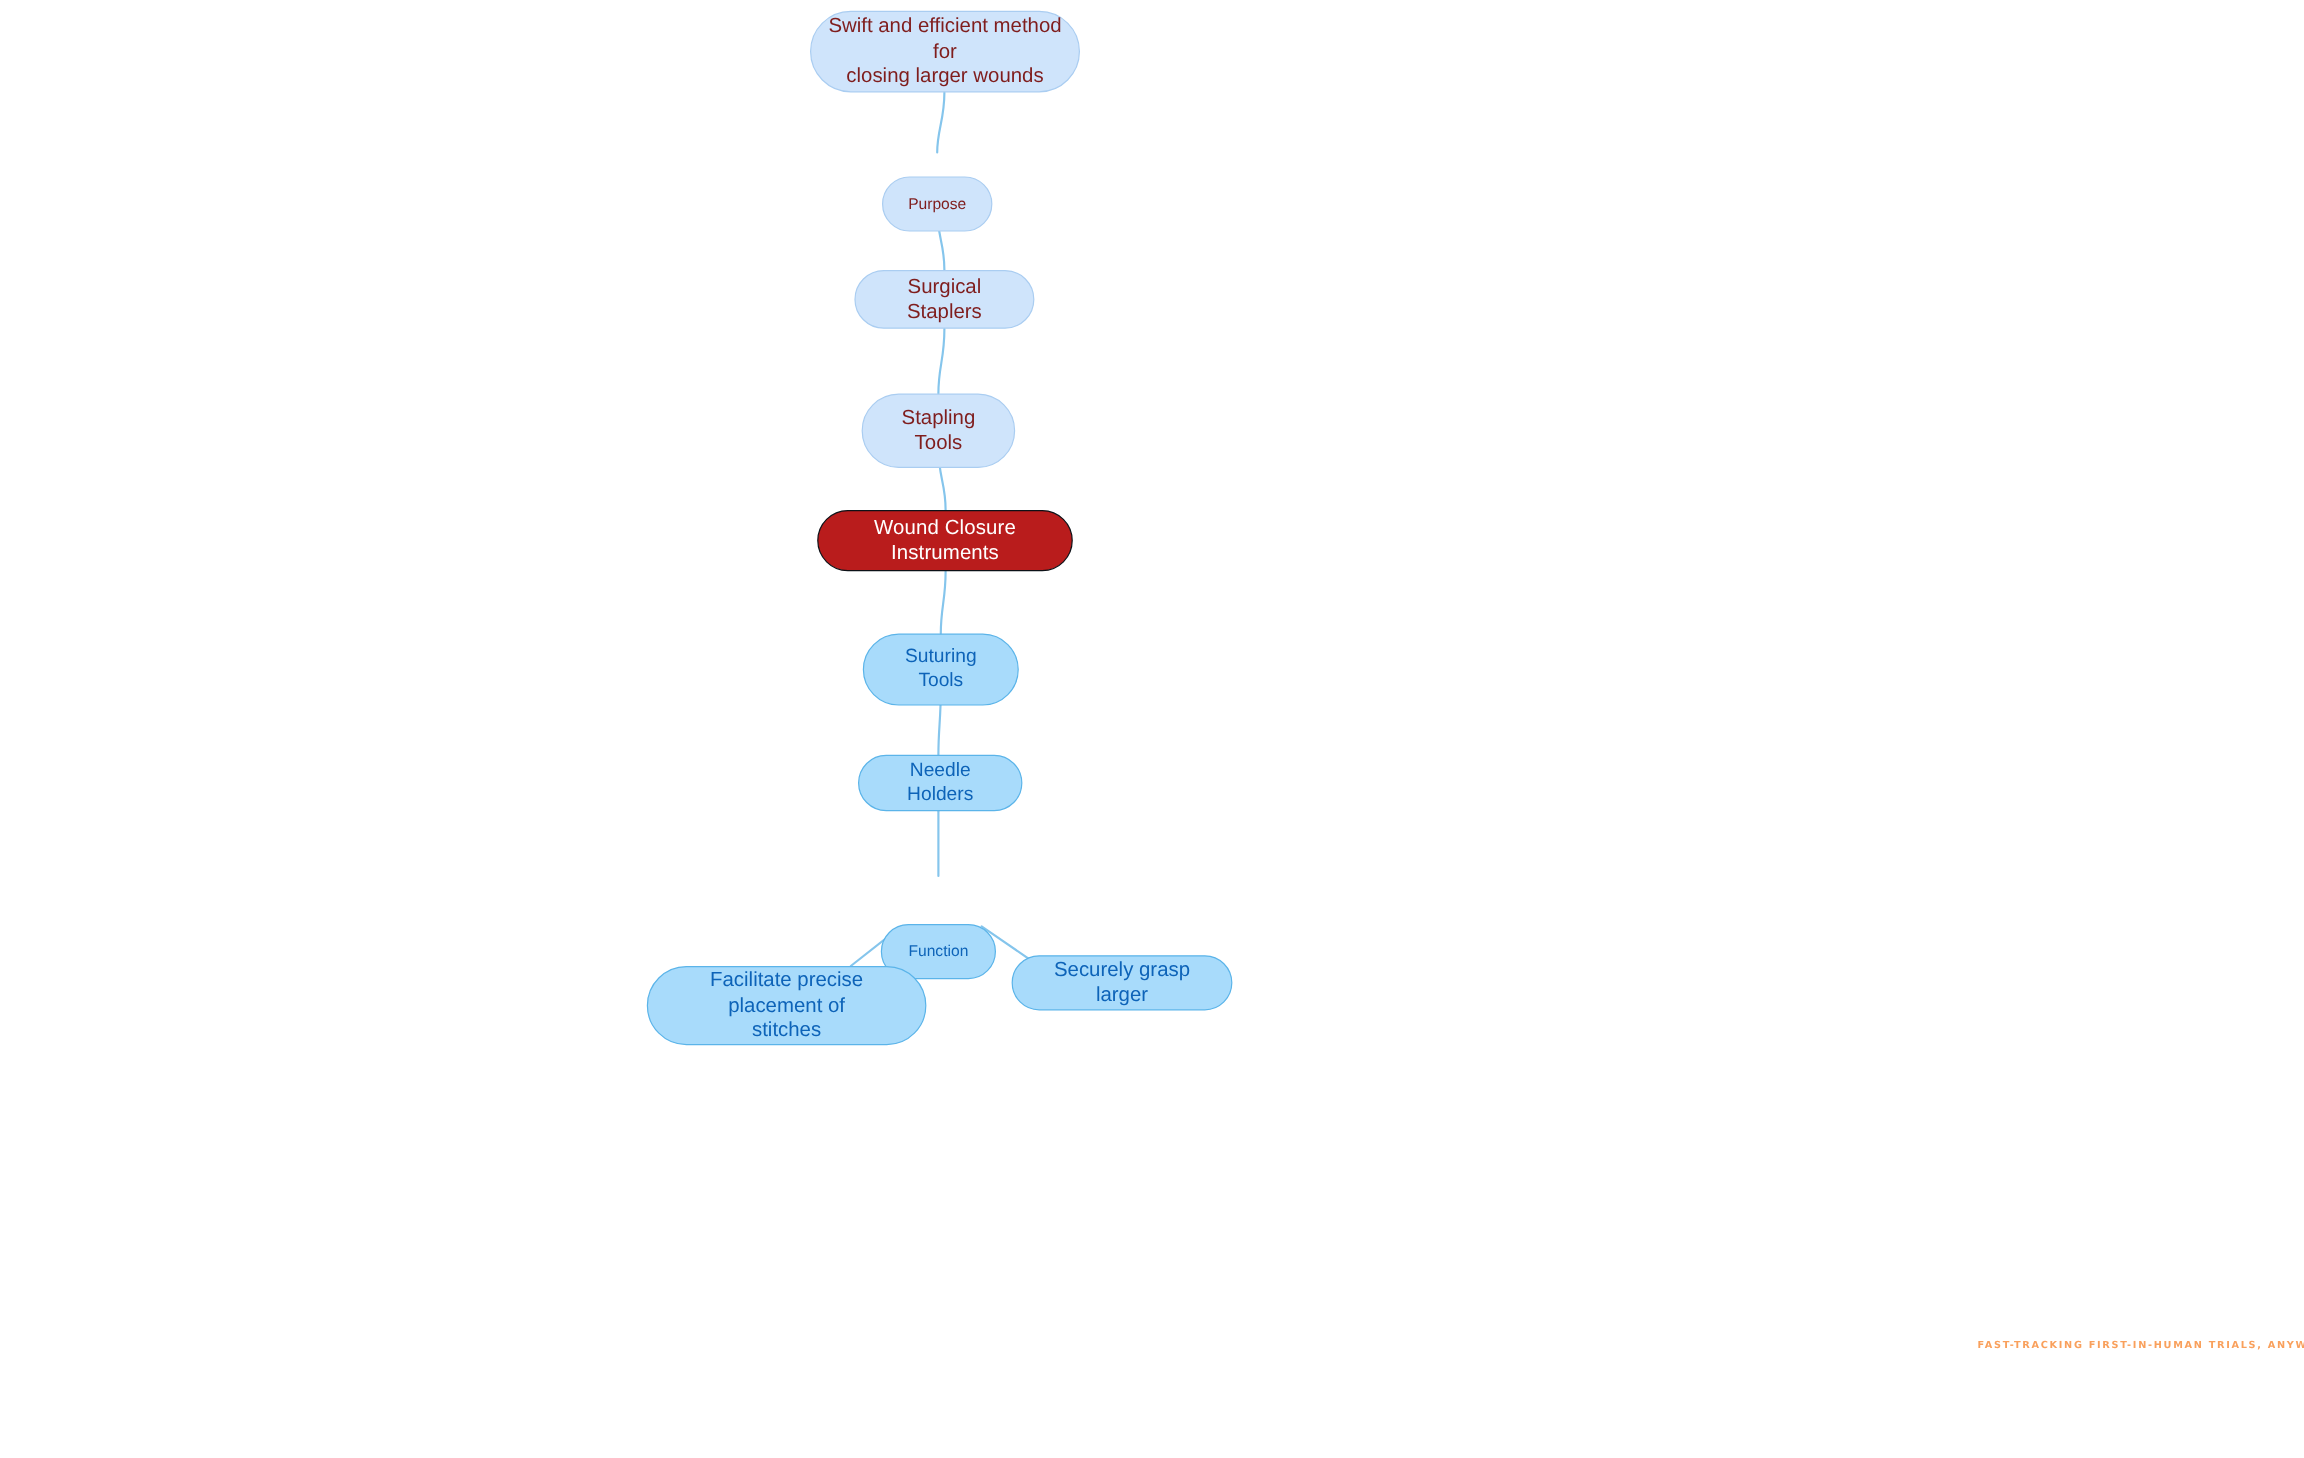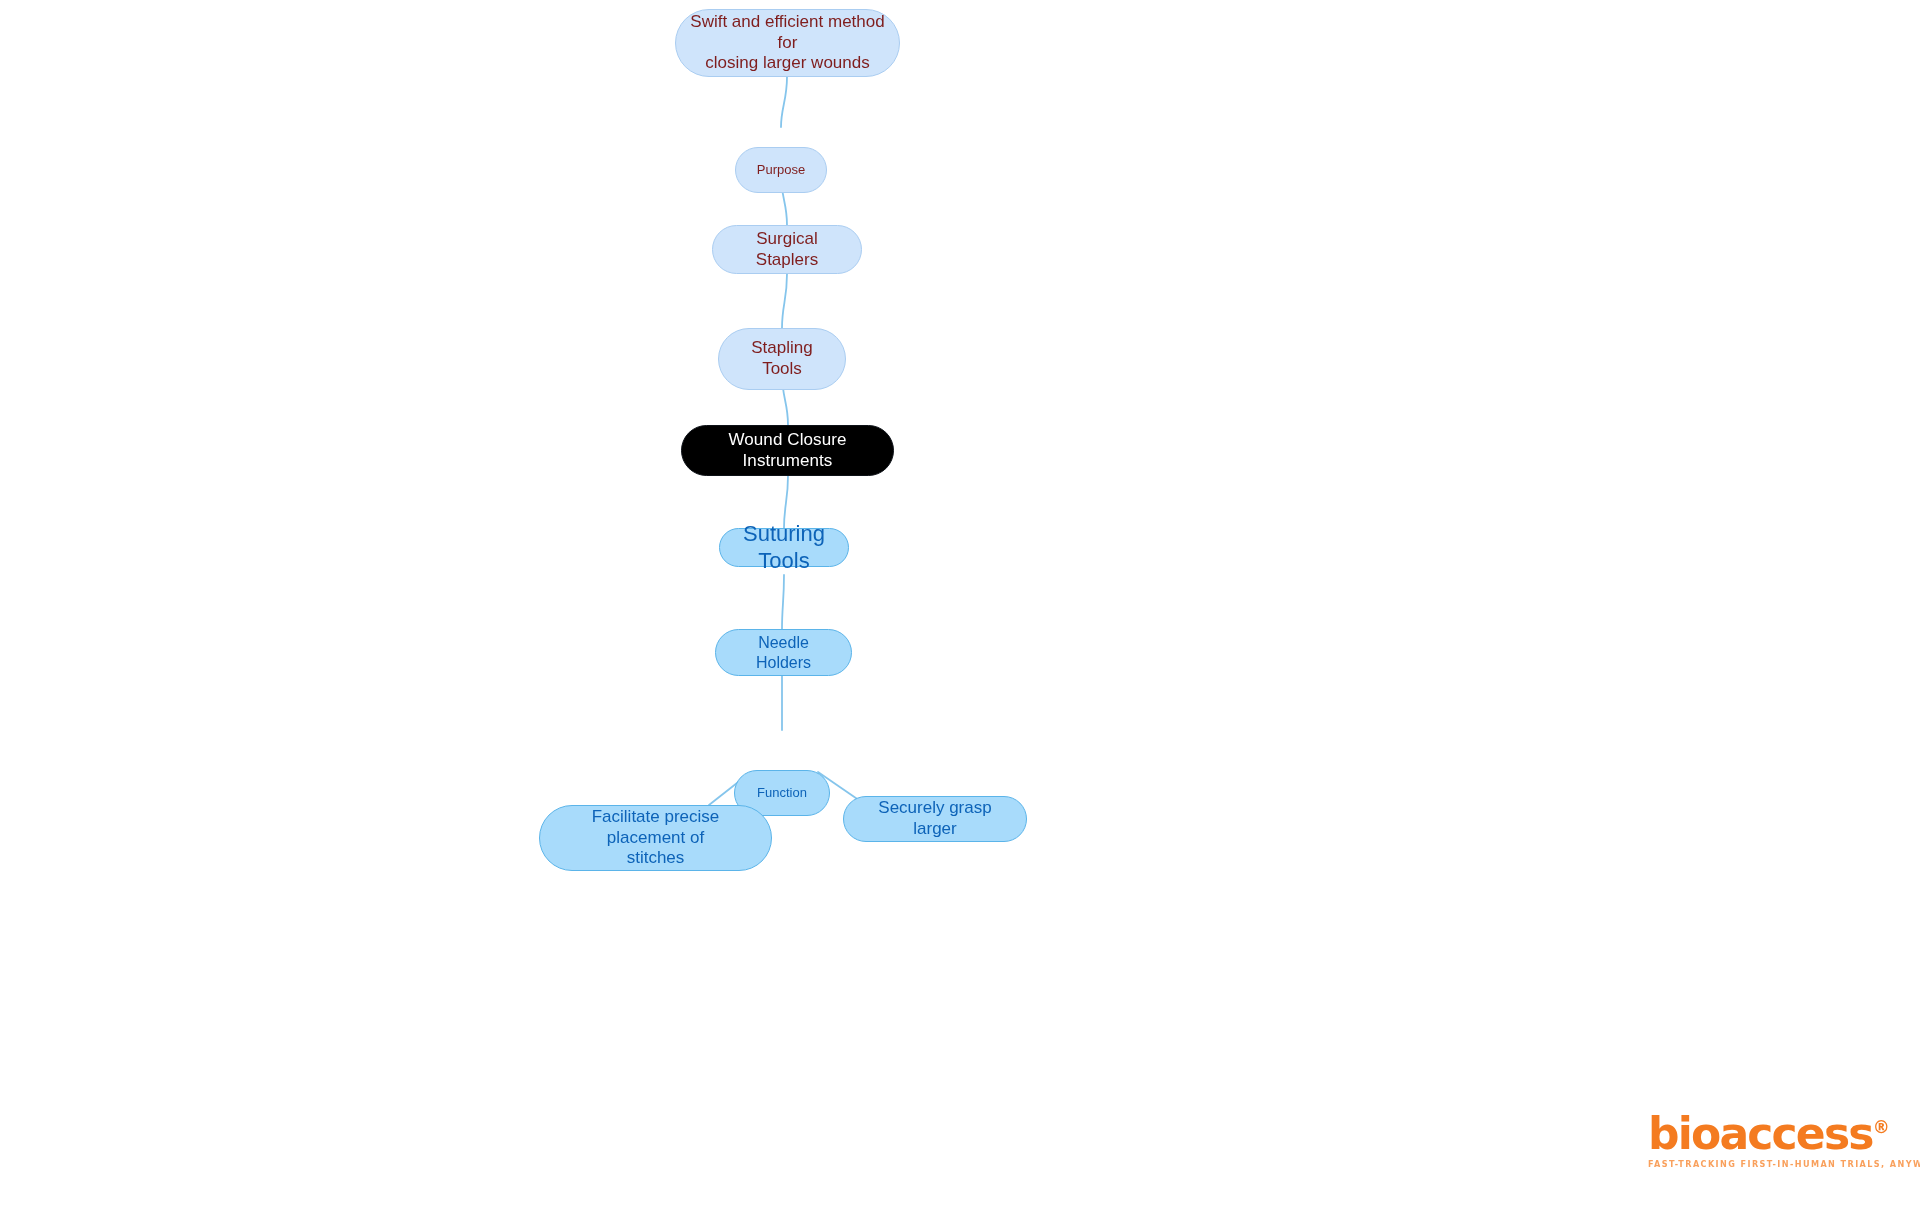--- a/index.html
+++ b/index.html
@@ -54,21 +54,21 @@
     color: #7f1d1d;
   }
 
   .node-sky {
     background: #a8dbfb;
     border-color: #5bb4e9;
     color: #0d63b8;
   }
 
   .node-root {
-    background: #000000;
+    background: #b91c1c;
     border-color: #0d1117;
     color: #ffffff;
     letter-spacing: 0.1px;
   }
 
   
   #brand-logo {
     position: absolute;
     left: 1648px;
     top: 1112px;
@@ -117,28 +117,25 @@
       <path d="M 818 772 L 866 805" fill="none" stroke="#85c5ec" stroke-width="1.8" stroke-linecap="round"></path>
     </svg>
 
   <div id="node-layer">
       <div class="node node-light" style="left: 675px; top: 9px; width: 225px; height: 68px; font-size: 17px;">Swift and efficient method for
 closing larger wounds</div>
       <div class="node node-light" style="left: 735px; top: 127px; width: 92px; height: 46px; font-size: 13px; margin-top: 20px;">Purpose</div>
       <div class="node node-light" style="left: 712px; top: 225px; width: 150px; height: 49px; font-size: 17px;">Surgical Staplers</div>
       <div class="node node-light" style="left: 718px; top: 328px; width: 128px; height: 62px; font-size: 17px;">Stapling Tools</div>
       <div class="node node-root" style="left: 681px; top: 425px; width: 213px; height: 51px; font-size: 17px;">Wound Closure Instruments</div>
-      <div class="node node-sky" style="left: 719px; top: 528px; width: 130px; height: 39px; font-size: 22px;">Suturing Tools</div>
+      <div class="node node-sky" style="left: 719px; top: 528px; width: 130px; height: 60px; font-size: 16px;">Suturing Tools</div>
       <div class="node node-sky" style="left: 715px; top: 629px; width: 137px; height: 47px; font-size: 16px;">Needle Holders</div>
       <div class="node node-sky" style="left: 734px; top: 770px; width: 96px; height: 46px; font-size: 13px;">Function</div>
       <div class="node node-sky" style="left: 539px; top: 805px; width: 233px; height: 66px; font-size: 17px;">Facilitate precise placement of
 stitches</div>
       <div class="node node-sky" style="left: 843px; top: 796px; width: 184px; height: 46px; font-size: 17px;">Securely grasp larger</div>
     </div>
 
   <div id="brand-logo">
-    <div id="brand-wordmark">
-      <span>bioaccess</span><span id="brand-reg">®</span>
-    </div>
     <div id="brand-tagline">FAST-TRACKING FIRST-IN-HUMAN TRIALS, ANYWHERE</div>
   </div>
 
 </div>
 
 </body></html>

